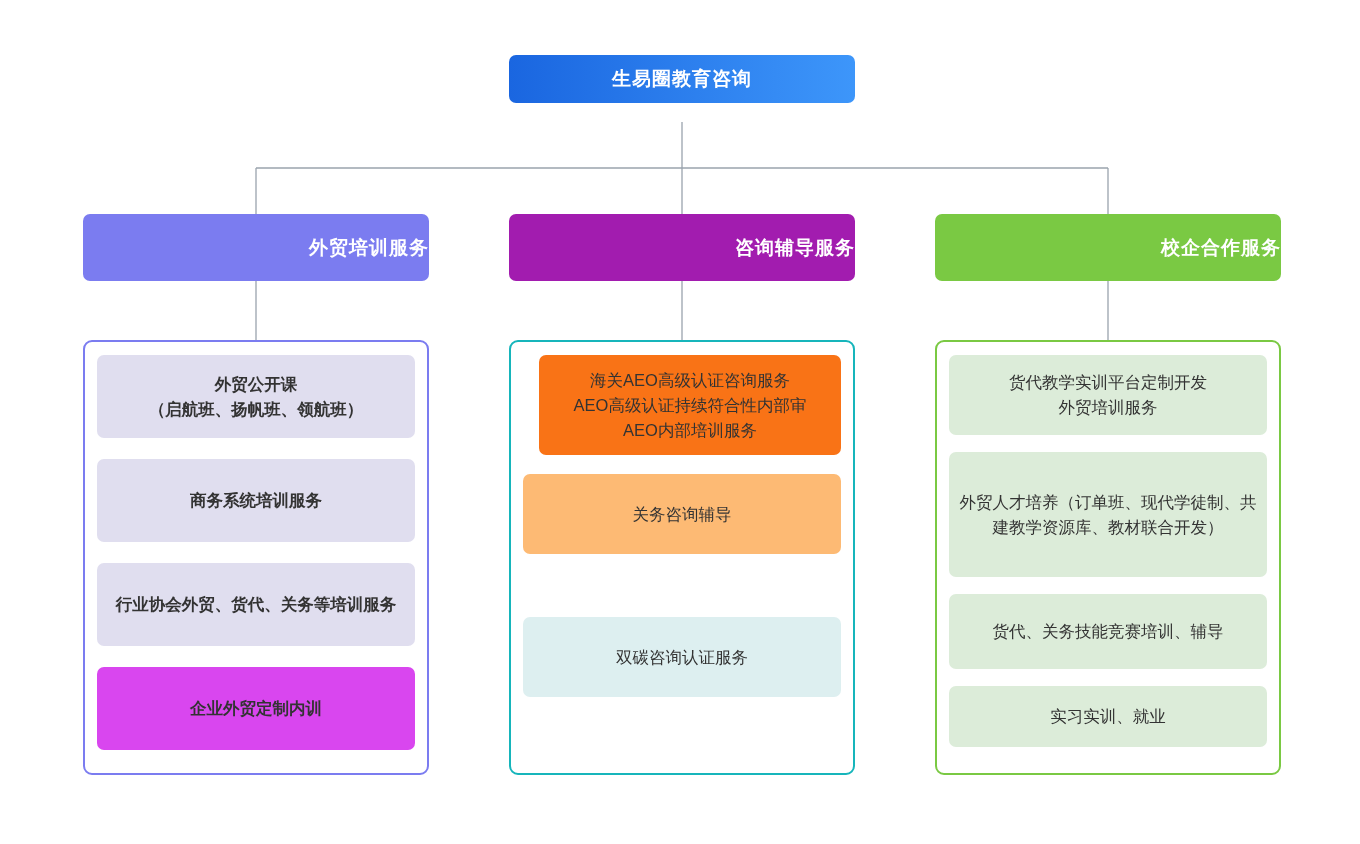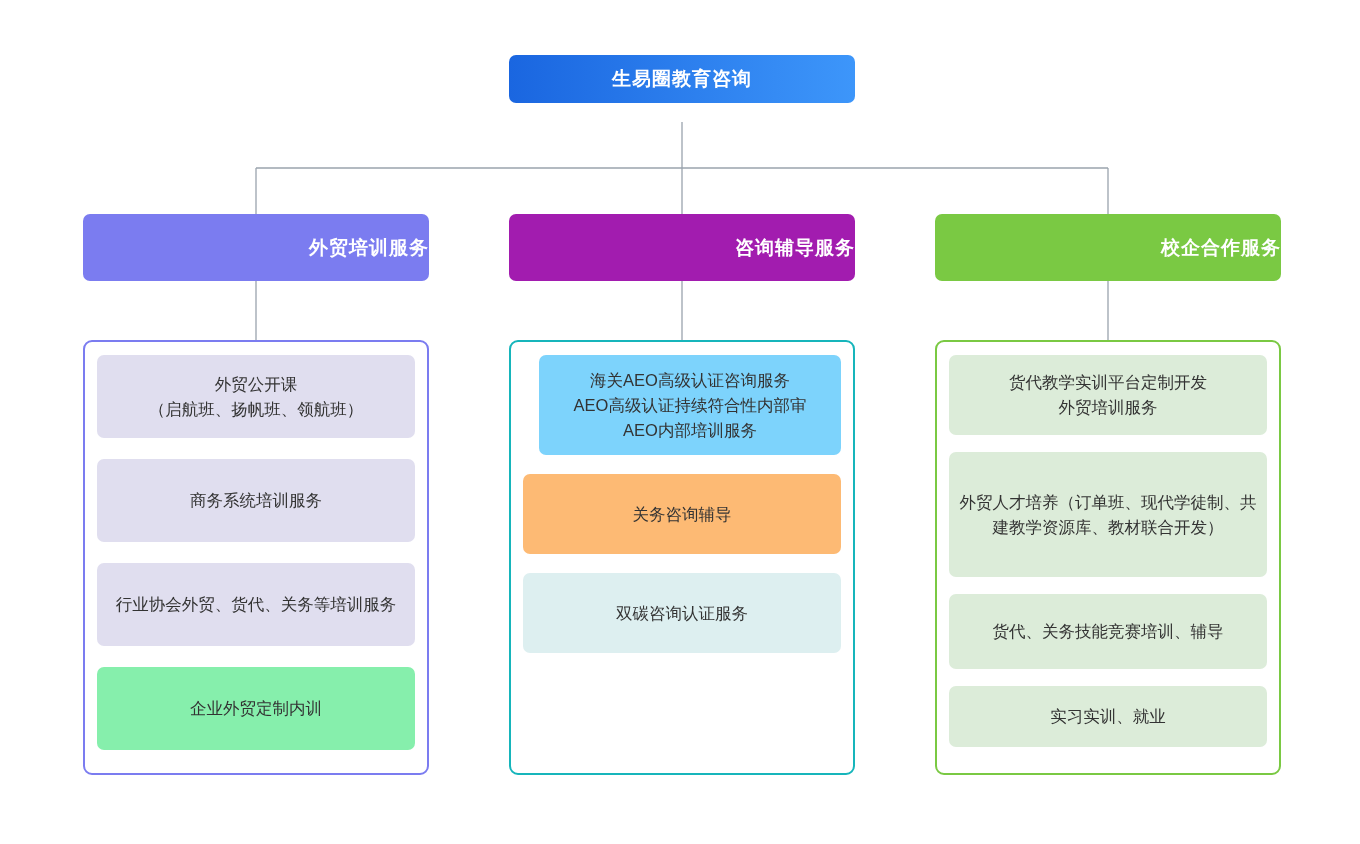--- a/index.html
+++ b/index.html
@@ -94,21 +94,21 @@
     text-align: center;
     color: #333333;
     font-size: 16.5px;
     line-height: 25px;
     box-sizing: border-box;
     padding: 6px 10px;
     white-space: pre-line;
   }
 
   
-  .col-1 .item { height: 83px; margin-bottom: 21px; }
+  .col-1 .item { height: 83px; margin-bottom: 21px; font-weight: bold; }
   .col-1 .item:last-child { margin-bottom: 0; }
 
   
   .col-2 .item-lead { height: 100px; margin-bottom: 19px; }
   .col-2 .item-std  { height: 80px;  margin-bottom: 19px; }
   .col-2 .item:last-child { margin-bottom: 0; }
 
   
   .col-3 .item-a { height: 80px;  margin-bottom: 17px; }
   .col-3 .item-b { height: 125px; margin-bottom: 17px; }
@@ -141,34 +141,34 @@
 
   <div class="column col-1">
     <div class="category-header" id="header-1" style="background: rgb(123, 124, 240);">
       <span>外贸培训服务</span>
     </div>
     <div class="group-box" id="group-1" style="border-color: rgb(123, 124, 240);">
       <div class="item" id="c1-i0" style="background: rgb(224, 222, 239);">外贸公开课
 （启航班、扬帆班、领航班）</div>
       <div class="item" id="c1-i1" style="background: rgb(224, 222, 239);">商务系统培训服务</div>
       <div class="item" id="c1-i2" style="background: rgb(224, 222, 239);">行业协会外贸、货代、关务等培训服务</div>
-      <div class="item" id="c1-i3" style="background: #86efac; text-align: right;">企业外贸定制内训</div>
+      <div class="item" id="c1-i3" style="background: #d946ef; text-align: right;">企业外贸定制内训</div>
     </div>
   </div>
 
   <div class="column col-2">
     <div class="category-header" id="header-2" style="background: #a21caf;">
       <span>咨询辅导服务</span>
     </div>
     <div class="group-box" id="group-2" style="border-color: rgb(22, 181, 187);">
-      <div class="item item-lead" id="c2-i0" style="background: #7dd3fc; margin-left: 16px;">海关AEO高级认证咨询服务
+      <div class="item item-lead" id="c2-i0" style="background: #f97316; margin-left: 16px;">海关AEO高级认证咨询服务
 AEO高级认证持续符合性内部审
 AEO内部培训服务</div>
       <div class="item item-std" id="c2-i1" style="background: #fdba74;">关务咨询辅导</div>
-      <div class="item item-std" id="c2-i2" style="background: rgb(221, 239, 240);">双碳咨询认证服务</div>
+      <div class="item item-std" id="c2-i2" style="background: rgb(221, 239, 240); margin-top: 44px;">双碳咨询认证服务</div>
     </div>
   </div>
 
   <div class="column col-3">
     <div class="category-header" id="header-3" style="background: rgb(122, 201, 67);">
       <span>校企合作服务</span>
     </div>
     <div class="group-box" id="group-3" style="border-color: rgb(122, 201, 67);">
       <div class="item item-a" id="c3-i0" style="background: rgb(220, 236, 217);">货代教学实训平台定制开发
 外贸培训服务</div>

